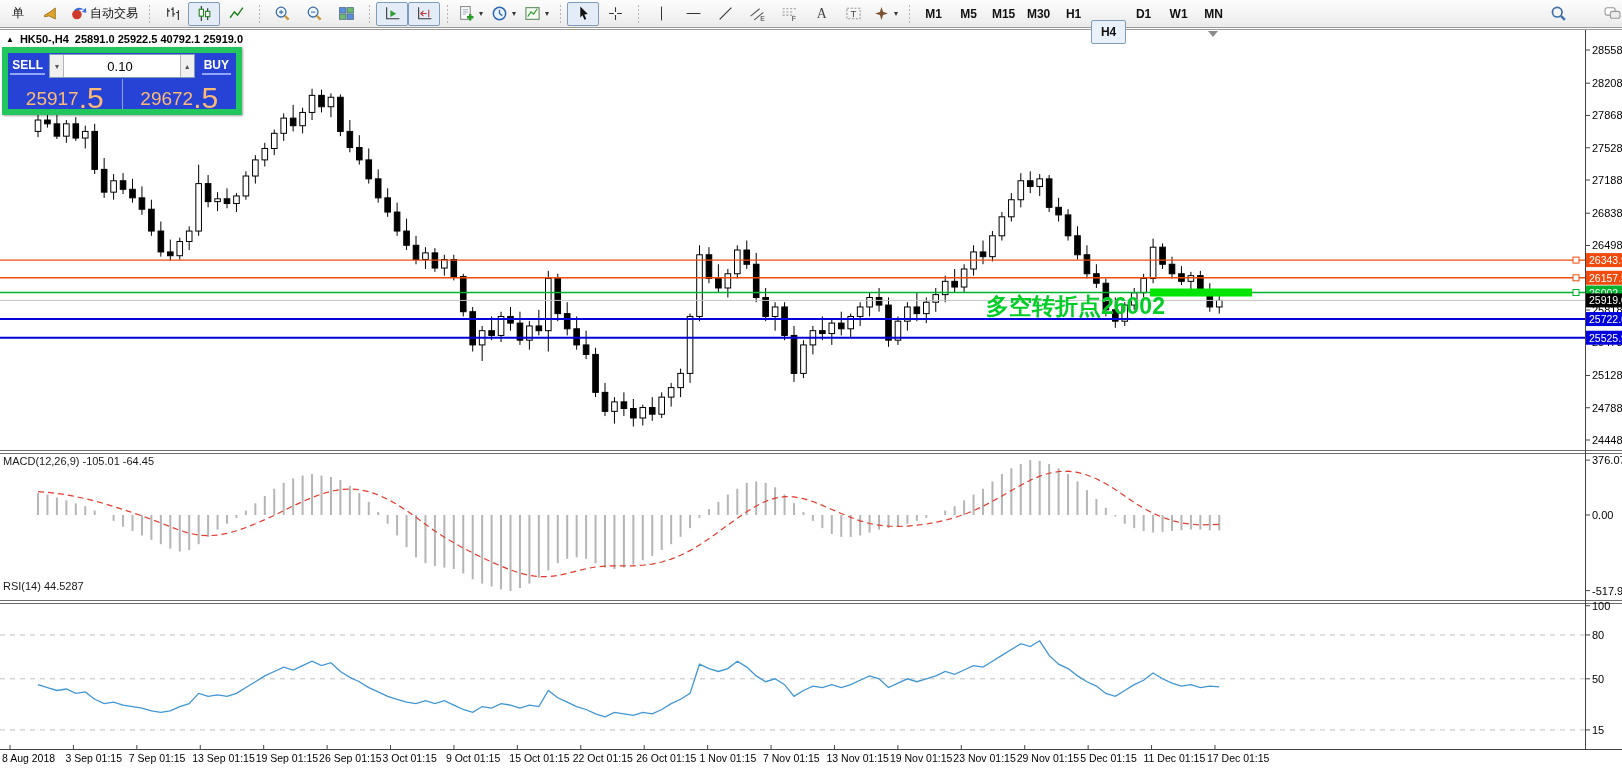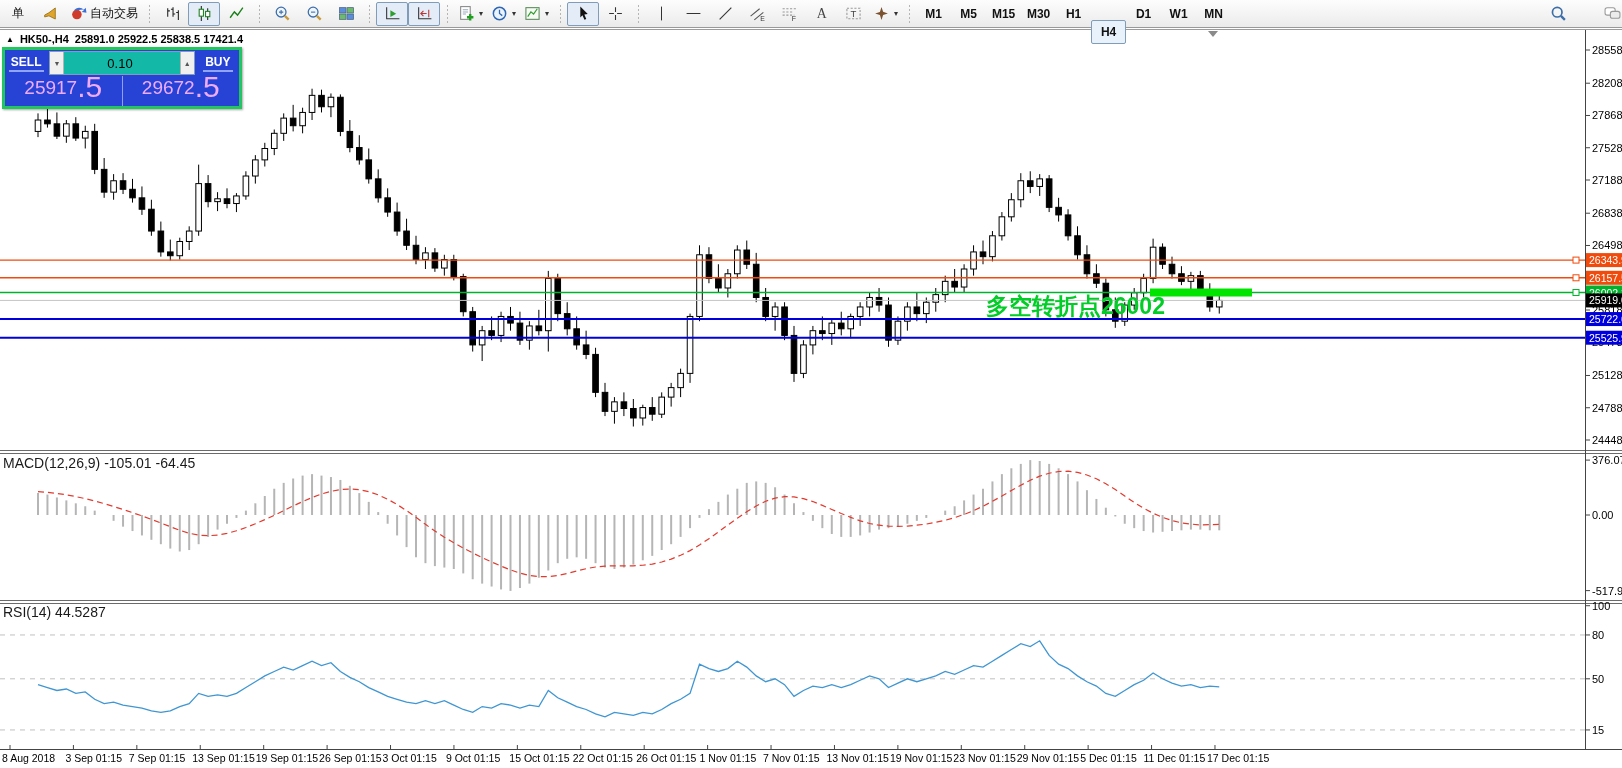--- a/index.html
+++ b/index.html
@@ -20,37 +20,37 @@
   .tf-btn{min-width:27px;font-size:11px;color:#222;font-weight:bold;}
   .tf-btn.active{border-color:#7f9db9;background:#e9f1fb;margin-top:37px;}
   .tb-right{margin-left:auto;display:flex;align-items:center;gap:22px;margin-right:-8px;}
   
   #chart-svg{position:absolute;top:0;left:0;z-index:1;}
   #chart-svg text{font-family:"Liberation Sans",sans-serif;}
   .chart-header{position:absolute;top:33px;left:6px;z-index:10;font-size:11px;font-weight:bold;color:#000;
     display:flex;align-items:center;gap:6px;white-space:nowrap;}
   .collapse{font-size:8px;color:#000;}
   .trade-panel{position:absolute;top:47px;left:2px;width:240px;z-index:20;background:#2743d6;
-    border:3px solid #22c55e;box-sizing:border-box;box-shadow:1px 1px 2px rgba(0,0,0,.35);}
+    border:6px solid #22c55e;box-sizing:border-box;box-shadow:1px 1px 2px rgba(0,0,0,.35);}
   .tp-top{display:flex;height:26px;align-items:stretch;}
   .tp-btn{width:48px;color:#fff;font-weight:bold;font-size:12px;display:flex;align-items:center;justify-content:center;}
   .tp-btn span{border-bottom:2px solid #92a4f4;padding:0 2px 1px;}
-  .tp-spin{flex:1;background:#14b8a6;border:1px solid #7f9db9;margin:1px 2px;display:flex;align-items:stretch;gap:43px;}
+  .tp-spin{flex:1;background:#ffffff;border:1px solid #7f9db9;margin:1px 2px;display:flex;align-items:stretch;gap:43px;}
   .sp-btn{width:13px;background:#f0f0f0;color:#555;font-size:7px;display:flex;align-items:center;justify-content:center;}
   .sp-down{border-right:1px solid #b5b5b5;}
   .sp-up{border-left:1px solid #b5b5b5;}
   .tp-vol{flex:1;display:flex;align-items:center;justify-content:flex-end;padding-right:4px;font-size:13px;color:#000;}
   .tp-prices{display:flex;height:30px;}
-  .tp-price{flex:1;display:flex;align-items:flex-end;justify-content:center;color:#f0abfc;padding-bottom:8px;}
+  .tp-price{flex:1;display:flex;align-items:flex-end;justify-content:center;color:#fdba74;padding-bottom:0;}
   .tp-price.left{border-right:1px solid #8fa0f0;}
   .p-main{font-size:19px;line-height:1.05;}
   .p-big{font-size:30px;line-height:.78;}
-  .ind-label{position:absolute;left:3px;z-index:10;font-size:14px;color:#1a1a1a;white-space:nowrap;}
+  .ind-label{position:absolute;left:3px;z-index:10;font-size:11px;color:#1a1a1a;white-space:nowrap;}
   #macd-label{top:455px;}
-  #rsi-label{top:604px;}
+  #rsi-label{top:580px;}
   .annotation{position:absolute;top:291px;left:986px;z-index:10;font-size:23px;font-weight:bold;white-space:nowrap;}
 </style>
 </head>
 <body>
 
 <div class="toolbar" id="toolbar">
     <div class="tb-btn">
       <span class="tb-label">单</span>
     </div>
     <div class="tb-btn">
@@ -829,21 +829,21 @@
       <line x1="1151.56" y1="745" x2="1151.56" y2="749" stroke="#444"></line>
       <text x="1143.56" y="762" font-size="10.5" fill="#000">11 Dec 01:15</text>
       <line x1="1214.98" y1="745" x2="1214.98" y2="749" stroke="#444"></line>
       <text x="1206.98" y="762" font-size="10.5" fill="#000">17 Dec 01:15</text>
     </g>
   </svg>
 
 <div class="chart-header">
   <span class="collapse">▲</span>
   <span>HK50-,H4</span>
-  <span>25891.0 25922.5 25838.5 17421.4</span>
+  <span>25891.0 25922.5 40792.1 25919.0</span>
 </div>
 
 <div class="trade-panel">
   <div class="tp-top">
     <div class="tp-btn">
         <span>SELL</span>
       </div>
     <div class="tp-spin">
       <div class="sp-btn sp-down">▼</div>
       <div class="tp-vol">0.10</div>

